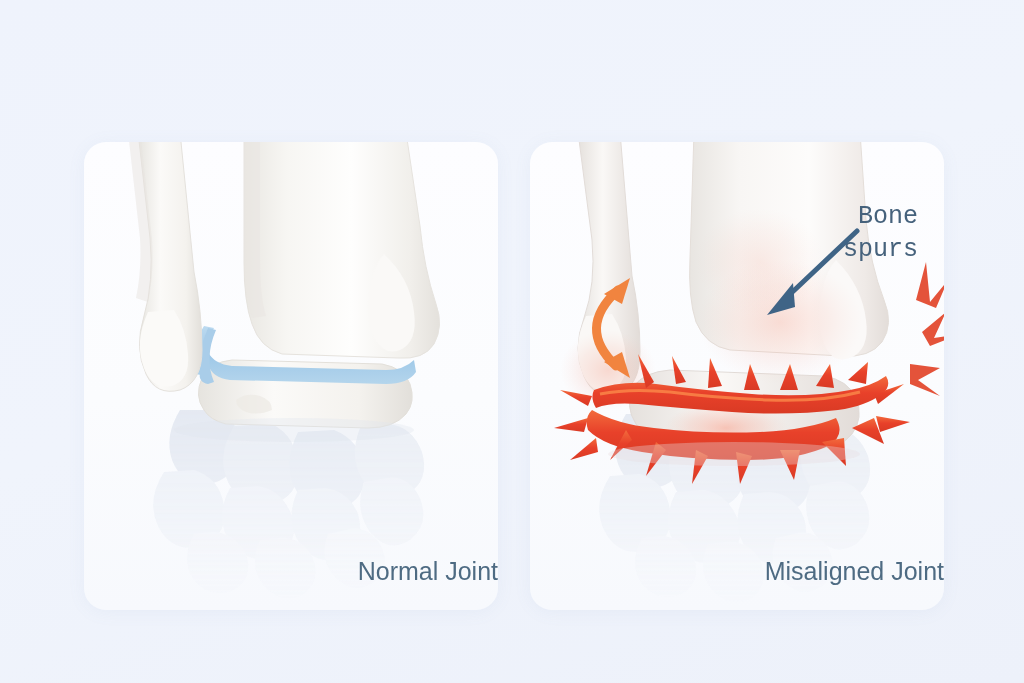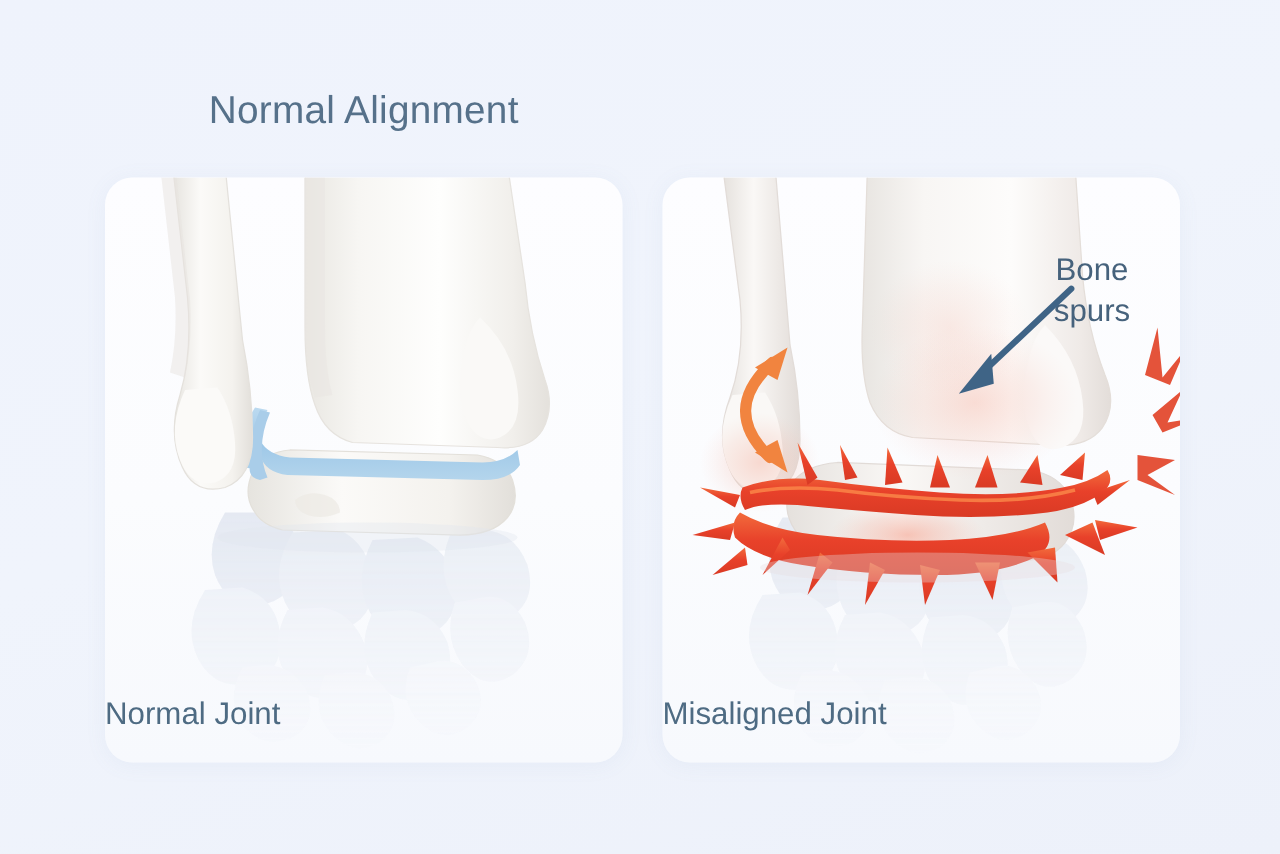--- a/index.html
+++ b/index.html
@@ -44,41 +44,42 @@
     white-space: nowrap;
   }
   .title-left  { left: 84px; }
   .title-right { left: 530px; }
 
   .panel-caption {
     position: absolute;
     bottom: 24px;
     left: 0;
     width: 100%;
-    text-align: left;
+    text-align: right;
     font-size: 25px;
     font-weight: 400;
     color: #4e6b83;
   }
 
   .art {
     position: absolute;
     inset: 0;
   }
   .art svg { display: block; width: 100%; height: 100%; }
 
   .annot-label {
     position: absolute;
     left: 843px;
     top: 200px;
     font-size: 25px;
     line-height: 1.32;
     color: #46627c;
-    text-align: center;
+    text-align: right;
     white-space: pre-line;
+    font-family: Liberation Mono, monospace;
   }
   .annot-arrow {
     position: absolute;
     left: 745px;
     top: 225px;
     width: 120px;
     height: 100px;
     pointer-events: none;
   }
   .motion-arrow {
@@ -88,21 +89,20 @@
     width: 90px;
     height: 118px;
     pointer-events: none;
   }
 </style>
 </head>
 <body>
 
 <div class="stage">
 
-  <div class="panel-title title-left">Normal Alignment</div>
 
   <div class="panel panel-left">
     <div class="art">
       <svg viewBox="0 0 414 468" xmlns="http://www.w3.org/2000/svg">
         <defs>
           <linearGradient id="boneN" x1="0" y1="0" x2="1" y2="0">
             <stop offset="0%" stop-color="#e9e7e2"></stop>
             <stop offset="22%" stop-color="#f7f6f3"></stop>
             <stop offset="55%" stop-color="#fefefd"></stop>
             <stop offset="85%" stop-color="#f1efeb"></stop>

